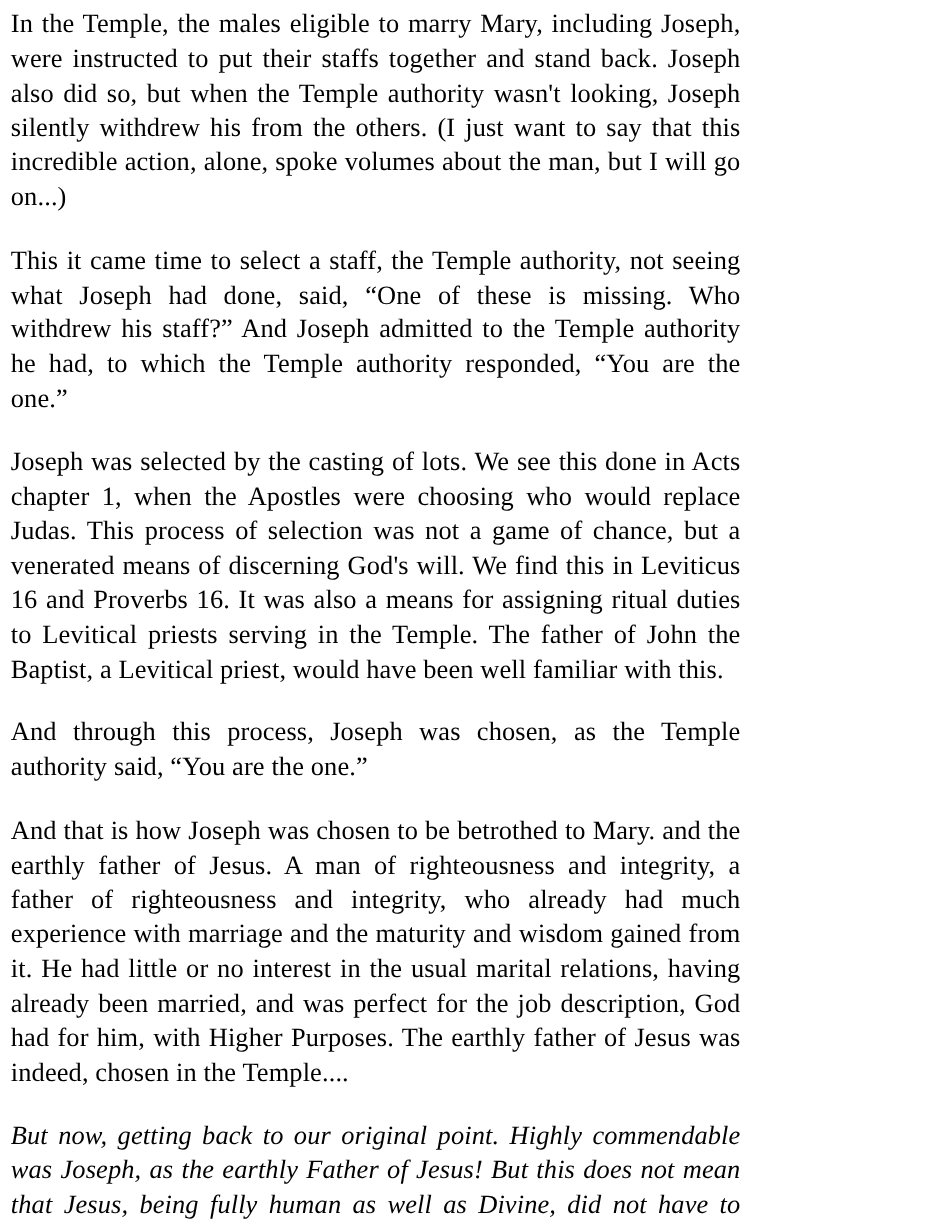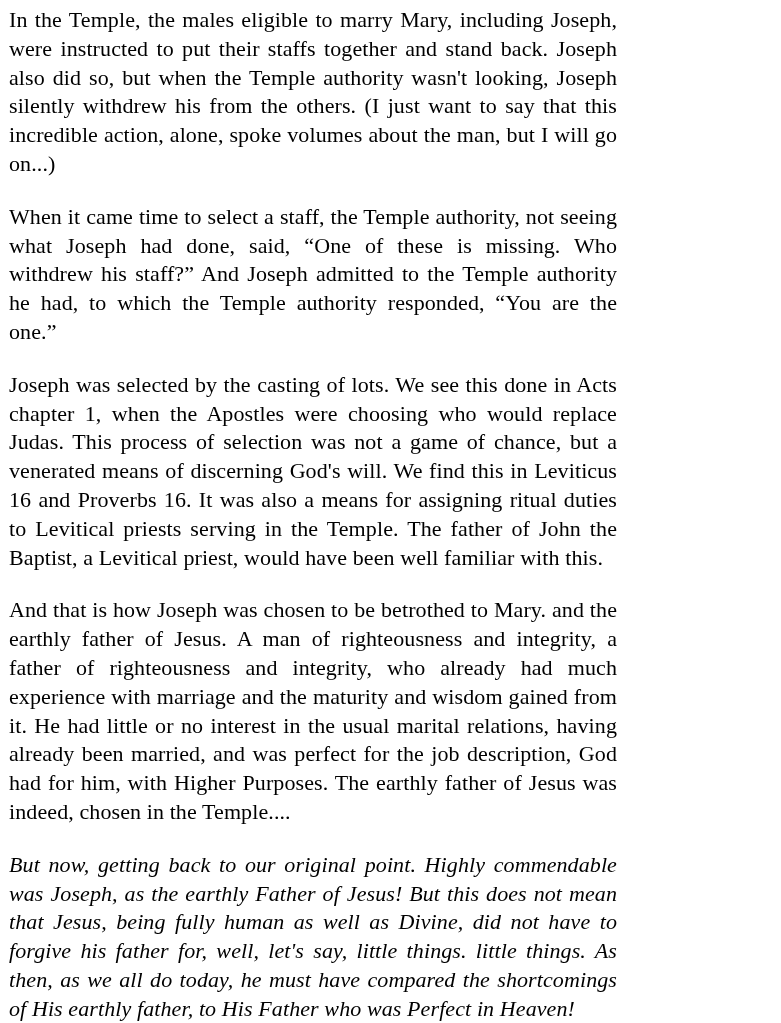--- a/index.html
+++ b/index.html
@@ -28,17 +28,18 @@
   .page p:last-child {
     margin-bottom: 0;
     font-style: italic;
   }
 </style>
 </head>
 <body>
 
 <div class="page">
   <p>In the Temple, the males eligible to marry Mary, including Joseph, were instructed to put their staffs together and stand back.  Joseph also did so, but when the Temple authority wasn't looking, Joseph silently withdrew his from the others.  (I just want to say that this incredible action, alone, spoke volumes about the man, but I will go on...)</p>
-  <p>When it came time to select a staff, the Temple authority, not seeing what Joseph had done, said, “One of these is missing.  Who withdrew his staff?” And Joseph admitted to the Temple authority he had, to which the Temple authority responded, “You are the one.”</p>
+  <p>This it came time to select a staff, the Temple authority, not seeing what Joseph had done, said, “One of these is missing.  Who withdrew his staff?” And Joseph admitted to the Temple authority he had, to which the Temple authority responded, “You are the one.”</p>
   <p>Joseph was selected by the casting of lots.  We see this done in Acts chapter 1, when the Apostles were choosing who would replace Judas.  This process of selection was not a game of chance, but a venerated means of discerning God's will.  We find this in Leviticus 16 and Proverbs 16.  It was also a means for assigning ritual duties to Levitical priests serving in the Temple.  The father of John the Baptist, a Levitical priest, would have been well familiar with this.</p>
+  <p>And through this process, Joseph was chosen, as the Temple authority said, “You are the one.”</p>
   <p>And that is how Joseph was chosen to be betrothed to Mary. and the earthly father of Jesus.  A man of righteousness and integrity, a father of righteousness and integrity, who already had much experience with marriage and the maturity and wisdom gained from it.  He had little or no interest in the usual marital relations, having already been married, and was perfect for the job description, God had for him, with Higher Purposes. The earthly father of Jesus was indeed, chosen in the Temple....</p>
   <p>But now, getting back to our original point.  Highly commendable was Joseph, as the earthly Father of Jesus!  But this does not mean that Jesus, being fully human as well as Divine, did not have to forgive his father for, well, let's say, little things. little things.  As then, as we all do today, he must have compared the shortcomings of His earthly father, to His Father who was Perfect in Heaven!</p>
 </div>
 
 </body></html>

